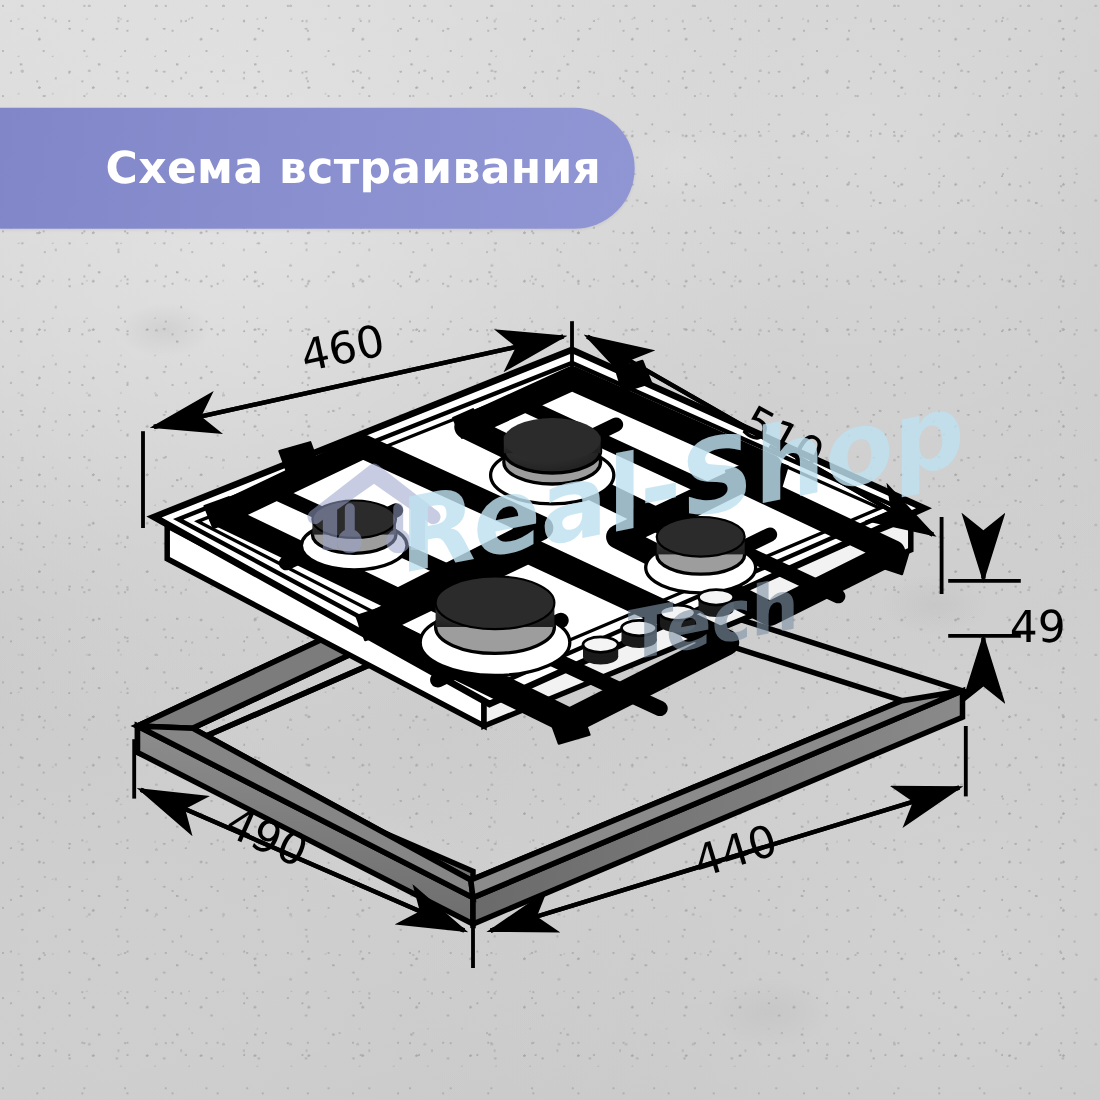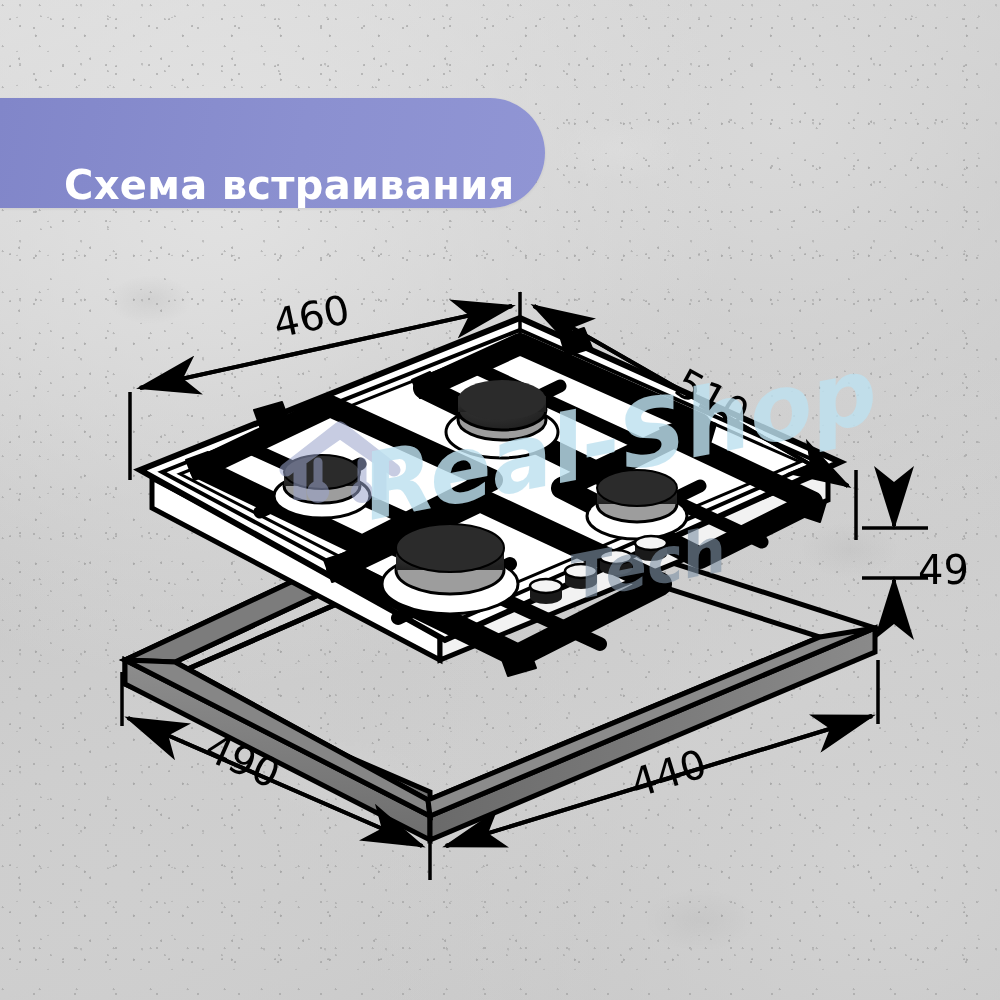--- a/index.html
+++ b/index.html
@@ -44,22 +44,23 @@
       radial-gradient(ellipse 70px 40px at 85% 55%, rgba(150,150,150,.45), transparent 70%),
       radial-gradient(ellipse 110px 60px at 35% 78%, rgba(230,230,230,.5), transparent 70%),
       radial-gradient(ellipse 80px 45px at 70% 92%, rgba(145,145,145,.4), transparent 70%);
   }
 
   
   .pill{
     position:absolute;left:0;top:98px;width:545px;height:110px;
     border-radius:0 55px 55px 0;
     background:linear-gradient(100deg,#8186c9 0%,#8b90d0 55%,#9095d4 100%);
-    display:flex;align-items:flex-end;
+    display:flex;align-items:center;
     box-shadow:0 1px 3px rgba(0,0,0,.08);
+    padding-left:32px;
   }
   .pill-text{
     color:#ffffff;font-size:40px;font-weight:700;letter-spacing:.3px;
     padding-left:64px;white-space:nowrap;
     font-family:"DejaVu Sans","Liberation Sans",sans-serif;
   }
 
   
   .draw{position:absolute;left:0;top:0;width:1000px;height:1000px;}
 

